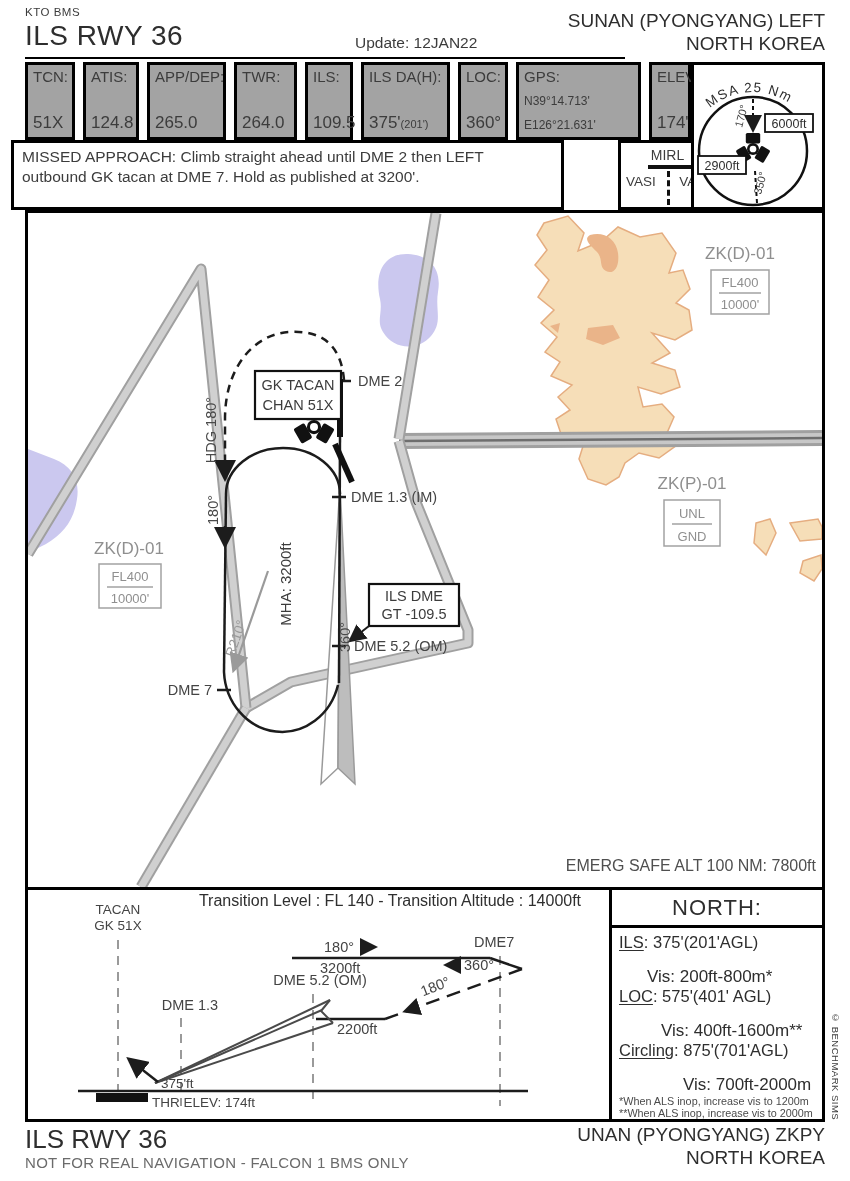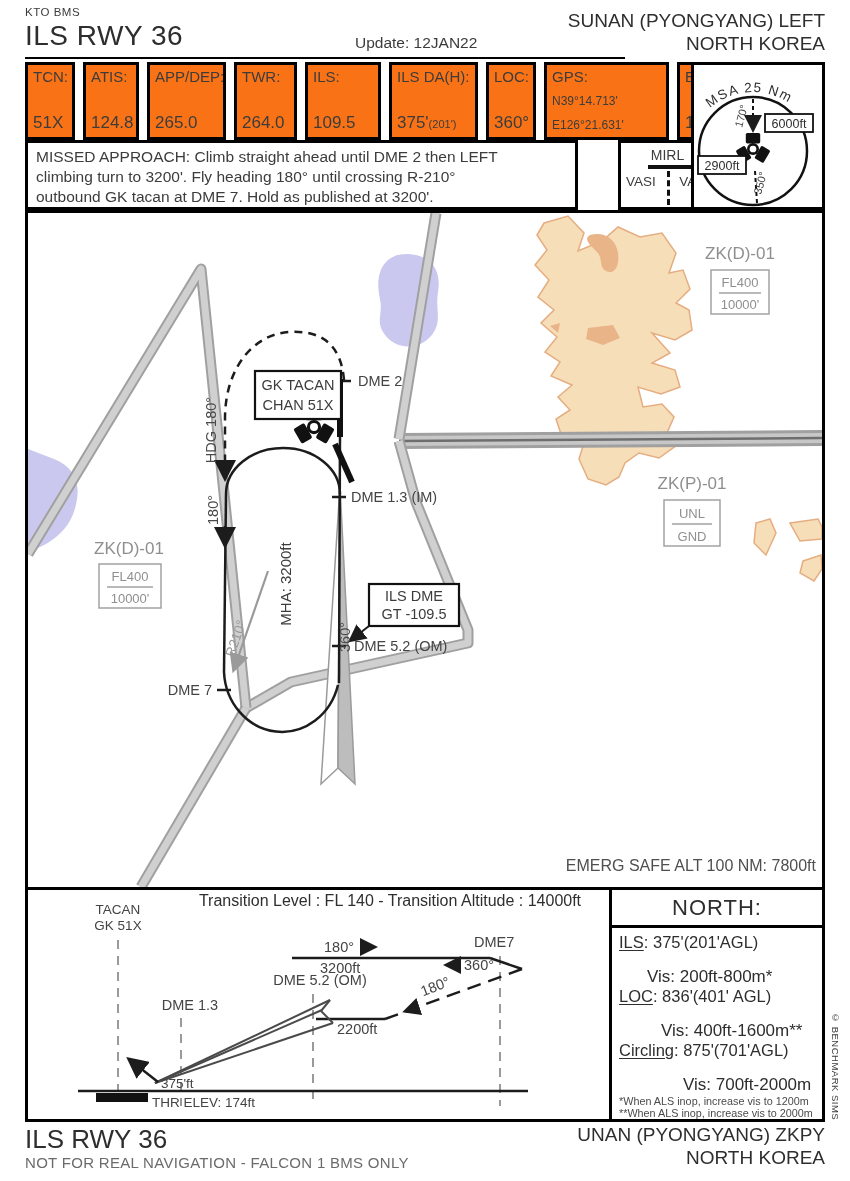--- a/index.html
+++ b/index.html
@@ -8,28 +8,28 @@
   .abs{position:absolute;}
   .box{border:3px solid #000;background:#fff;box-sizing:border-box;}
   
   .pub{left:25px;top:6px;font-size:11.5px;letter-spacing:.5px;}
   .title{left:25px;top:20px;font-size:28px;letter-spacing:.5px;color:#2e2e2e;}
   .update{left:355px;top:34px;font-size:15.5px;}
   .hdr-right{right:25px;top:9px;text-align:right;font-size:19px;line-height:1.22;color:#2e2e2e;}
   .hrule{left:25px;top:57px;width:600px;height:2px;background:#000;}
   
   .info-row{left:25px;top:62px;display:flex;gap:8px;height:78px;}
-  .cell{border:3px solid #000;background:#f97316;box-sizing:border-box;display:flex;flex-direction:column;
+  .cell{border:3px solid #000;background:#a3a3a3;box-sizing:border-box;display:flex;flex-direction:column;
         justify-content:space-between;padding:3px 4px 4px 5px;}
   .cell .lbl{font-size:15px;white-space:nowrap;}
   .cell .val{font-size:17px;white-space:nowrap;}
   .cell .val small{font-size:11px;}
   .gpscell .val2{font-size:12px;line-height:1.25;white-space:nowrap;}
   
-  .missed{left:25px;top:140px;width:553px;height:70px;padding:4px 8px;font-size:15.5px;line-height:1.3;}
+  .missed{left:11px;top:140px;width:553px;height:70px;padding:4px 8px;font-size:15.5px;line-height:1.3;}
   .mirl-box{left:584px;top:140px;width:99px;height:70px;margin-left:34px;}
   .mirl-label{position:absolute;top:4px;left:0;right:0;text-align:center;font-size:14px;}
   .mirl-bar{position:absolute;top:22px;left:27px;width:44px;height:4px;background:#111;}
   .vasi-l{position:absolute;top:31px;left:5px;font-size:13.5px;}
   .vasi-r{position:absolute;top:31px;right:5px;font-size:13.5px;}
   .rwy-dashes{position:absolute;top:28px;left:46px;height:34px;border-left:3px dashed #111;}
   .msa-cell{left:691px;top:62px;width:134px;height:148px;}
   
   .mapbox{left:25px;top:210px;width:800px;height:680px;overflow:hidden;}
   .profbox{left:25px;top:887px;width:719px;height:235px;overflow:hidden;}
@@ -95,21 +95,21 @@
       <div class="val">124.8</div>
     </div>
     <div class="cell" style="width:79px">
       <div class="lbl">APP/DEP:</div>
       <div class="val">265.0</div>
     </div>
     <div class="cell" style="width:63px">
       <div class="lbl">TWR:</div>
       <div class="val">264.0</div>
     </div>
-    <div class="cell" style="width:76px">
+    <div class="cell" style="width:48px">
       <div class="lbl">ILS:</div>
       <div class="val">109.5</div>
     </div>
     <div class="cell" style="width:89px">
       <div class="lbl">ILS DA(H):</div>
       <div class="val"><span>375'</span><small>(201')</small></div>
     </div>
     <div class="cell" style="width:50px">
       <div class="lbl">LOC:</div>
       <div class="val">360°</div>
@@ -120,21 +120,20 @@
       <div class="val2">E126°21.631'</div>
     </div>
     <div class="cell" style="width:42px">
       <div class="lbl">ELEV:</div>
       <div class="val">174'</div>
     </div>
   </div>
 
   <div class="abs box missed">
     <div>MISSED APPROACH: Climb straight ahead until DME 2 then LEFT</div>
-    <div>climbing turn to 3200'. Fly heading 180° until crossing R-210°</div>
     <div>outbound GK tacan at DME 7. Hold as published at 3200'.</div>
   </div>
 
   <div class="abs box mirl-box">
     <div class="mirl-label">MIRL</div>
     <div class="mirl-bar"></div>
     <div class="rwy-dashes"></div>
     <div class="vasi-l">VASI</div>
     <div class="vasi-r">VASI</div>
   </div>
@@ -302,21 +301,21 @@
       <rect x="68" y="203" width="52" height="9" fill="#111"></rect>
       <text x="124" y="217" font-size="13.5" fill="#444">THR ELEV: 174ft</text>
     </svg>
   </div>
 
   <div class="abs box minima">
     <div class="minima-title">NORTH:</div>
     <div class="minima-body">
       <div class="mrow"><span class="mname">ILS</span><span>: 375'(201'AGL)</span></div>
       <div class="mvis v1">Vis: 200ft-800m*</div>
-      <div class="mrow"><span class="mname">LOC</span><span>: 836'(401' AGL)</span></div>
+      <div class="mrow"><span class="mname">LOC</span><span>: 575'(401' AGL)</span></div>
       <div class="mvis v2">Vis: 400ft-1600m**</div>
       <div class="mrow"><span class="mname">Circling</span><span>: 875'(701'AGL)</span></div>
       <div class="mvis v3">Vis: 700ft-2000m</div>
       <div class="mnote">*When ALS inop, increase vis to 1200m</div>
       <div class="mnote">**When ALS inop, increase vis to 2000m</div>
     </div>
   </div>
 
   <div class="abs copyright">© BENCHMARK SIMS</div>
 

